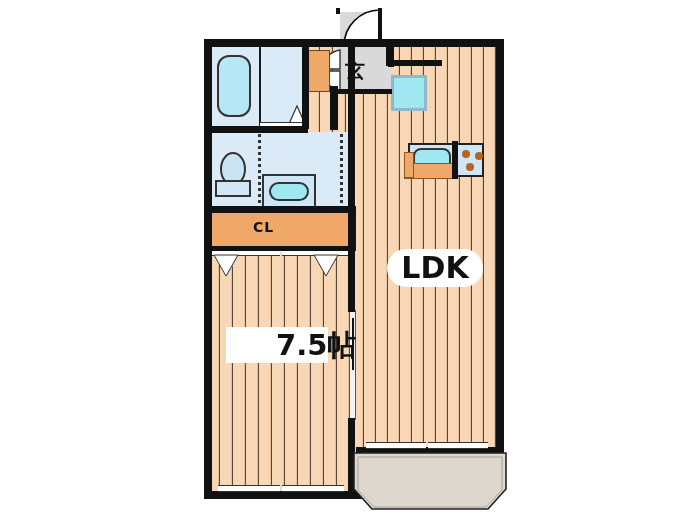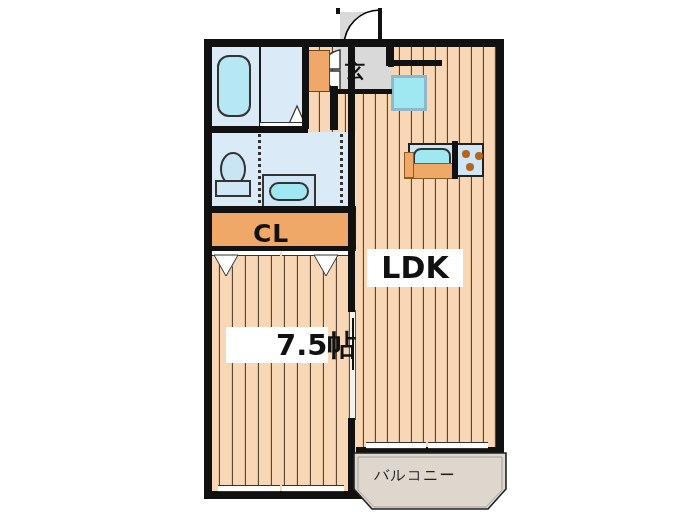--- a/index.html
+++ b/index.html
@@ -105,21 +105,21 @@
 
   <div class="toiletbowl" style="left:220px;top:152px;width:26px;height:34px;"></div>
   <div class="toilettank" style="left:215px;top:180px;width:36px;height:17px;"></div>
   <div class="dotline" style="left:258px;top:134px;height:76px;"></div>
 
   <div class="basin" style="left:262px;top:174px;width:54px;height:36px;"></div>
   <div class="basinsink" style="left:269px;top:182px;width:40px;height:19px;"></div>
   <div class="dotline" style="left:340px;top:134px;height:76px;"></div>
 
   <div class="closet" style="left:208px;top:212px;width:148px;height:38px;"></div>
-  <div class="lbl-plain" style="left:253px;top:219px;font-size:25px;font-weight:bold;letter-spacing:1px;">CL</div>
+  <div class="lbl-plain" style="left:253px;top:219px;font-size:14px;font-weight:bold;letter-spacing:1px;">CL</div>
 
   <div class="window" style="left:210px;top:250px;width:70px;height:6px;"></div>
   <div class="window" style="left:282px;top:250px;width:72px;height:6px;"></div>
   <div class="foldtri" style="left:216px;top:256px;border-top:20px solid #ffffff;
               filter:drop-shadow(0 0 0 #333);"></div>
   <svg style="position:absolute;left:208px;top:254px;width:148px;height:24px;" viewBox="0 0 148 24">
     <path d="M6 1 L30 1 L18 22 Z" fill="#ffffff" stroke="#333" stroke-width="1"></path>
     <path d="M106 1 L130 1 L118 22 Z" fill="#ffffff" stroke="#333" stroke-width="1"></path>
   </svg>
 
@@ -161,23 +161,22 @@
   <div class="window" style="left:218px;top:485px;width:62px;height:7px;"></div>
   <div class="window" style="left:282px;top:485px;width:62px;height:7px;"></div>
   <div class="window" style="left:366px;top:442px;width:60px;height:7px;"></div>
   <div class="window" style="left:428px;top:442px;width:60px;height:7px;"></div>
 
   <svg style="position:absolute;left:352px;top:451px;width:156px;height:68px;" viewBox="0 0 156 68">
     <path d="M2 2 L154 2 L154 38 L136 58 L20 58 L2 38 Z" fill="#ddd7cd" stroke="#222" stroke-width="1.6"></path>
     <path d="M6 6 L150 6 L150 39 L134 56 L22 56 L6 39 Z" fill="none" stroke="#9a958c" stroke-width="0.8"></path>
   </svg>
 
-  <div class="lbl" style="left:367px;top:249px;width:88px;padding:3px 4px;">
+  <div class="lbl" style="left:387px;top:249px;width:88px;padding:3px 4px;border-radius:21px;">
     <div style="font-size:30px;">LDK</div>
   </div>
 
   <div class="lbl" style="left:226px;top:327px;width:94px;padding:3px 4px;">
     <div style="font-size:29px;margin-left:46px;">7.5帖</div>
   </div>
 
-  <div class="lbl-plain" style="left:374px;top:466px;font-size:15px;letter-spacing:1px;color:#222;">バルコニー</div>
 
 </div>
 
 </body></html>

